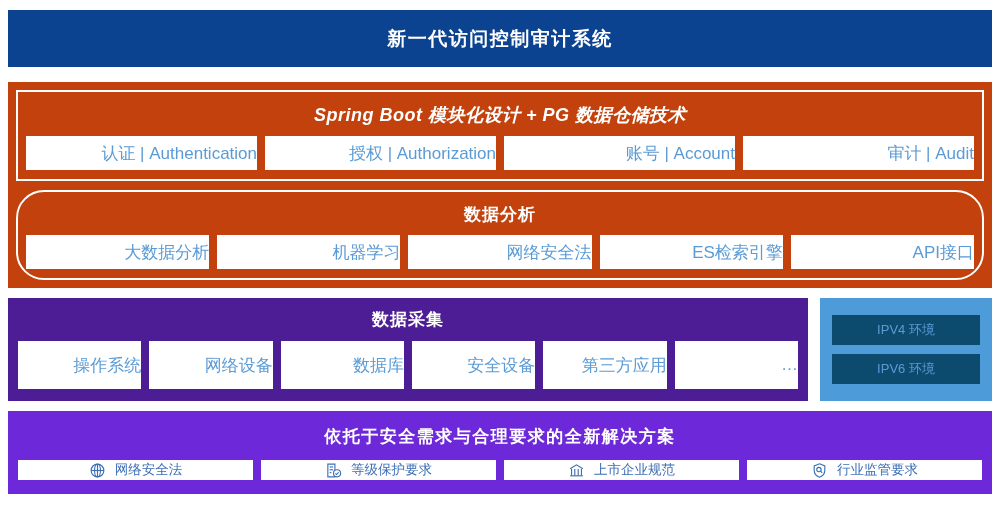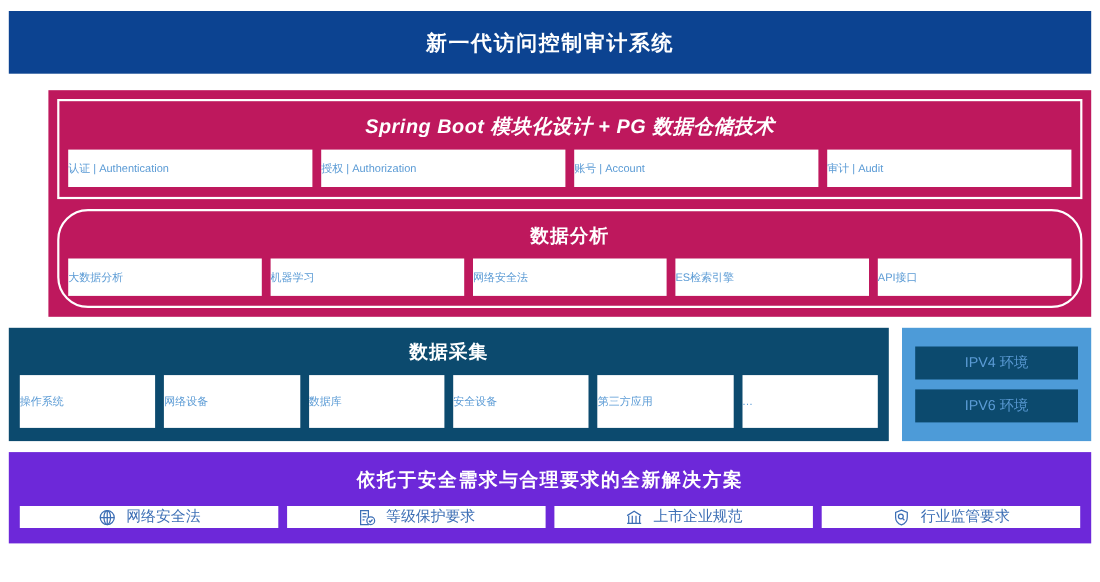--- a/index.html
+++ b/index.html
@@ -15,45 +15,45 @@
   .header {
     height: 57px;
     background: #0c4391;
     color: #ffffff;
     display: flex; align-items: center; justify-content: center;
     font-size: 19px; font-weight: bold; letter-spacing: 1.5px;
     flex: 0 0 auto;
   }
 
   
-  .panel { background: #be185d; flex: 0 0 auto; margin-left: 36px; }
+  .panel { background: #c2410c; flex: 0 0 auto; }
   .panel-top { margin-top: 15px; padding: 8px; }
   .inner-box { border: 2px solid #ffffff; padding: 9px 8px 9px 8px; }
   .inner-box + .inner-box { margin-top: 9px; border-radius: 28px; }
 
   .group-title {
     color: #ffffff; text-align: center; font-size: 17px; font-weight: bold;
     letter-spacing: 1px; padding: 2px 0 9px 0;
   }
   .group-title.italic { font-style: italic; font-size: 18px; letter-spacing: 0.5px; }
 
   .card-row { display: flex; gap: 8px; }
   .card {
     flex: 1 1 0;
     background: #ffffff;
     height: 34px;
-    display: flex; align-items: center; justify-content: flex-start;
+    display: flex; align-items: center; justify-content: flex-end;
     color: #5b9bd5;
-    font-size: 10px;
+    font-size: 17px;
     white-space: nowrap;
   }
 
   
   .mid-row { display: flex; gap: 12px; margin-top: 10px; flex: 0 0 auto; }
-  .collect-panel { width: 800px; background: #0c4a6e; padding: 10px 10px 12px 10px; }
+  .collect-panel { width: 800px; background: #4c1d95; padding: 10px 10px 12px 10px; }
   .collect-title { color:#ffffff; text-align:center; font-size:17px; font-weight:bold; letter-spacing:1px; padding-bottom: 10px;}
   .collect-card { height: 48px; }
   .ipv-panel {
     flex: 1 1 auto; background: #4d9bd8; padding: 10px 12px;
     display: flex; flex-direction: column; gap: 9px; justify-content: center;
   }
   .ipv-card {
     background: #0c4a6e; height: 30px;
     display:flex; align-items:center; justify-content:center;
     color:#5b9bd5; font-size: 13px; white-space: nowrap;

